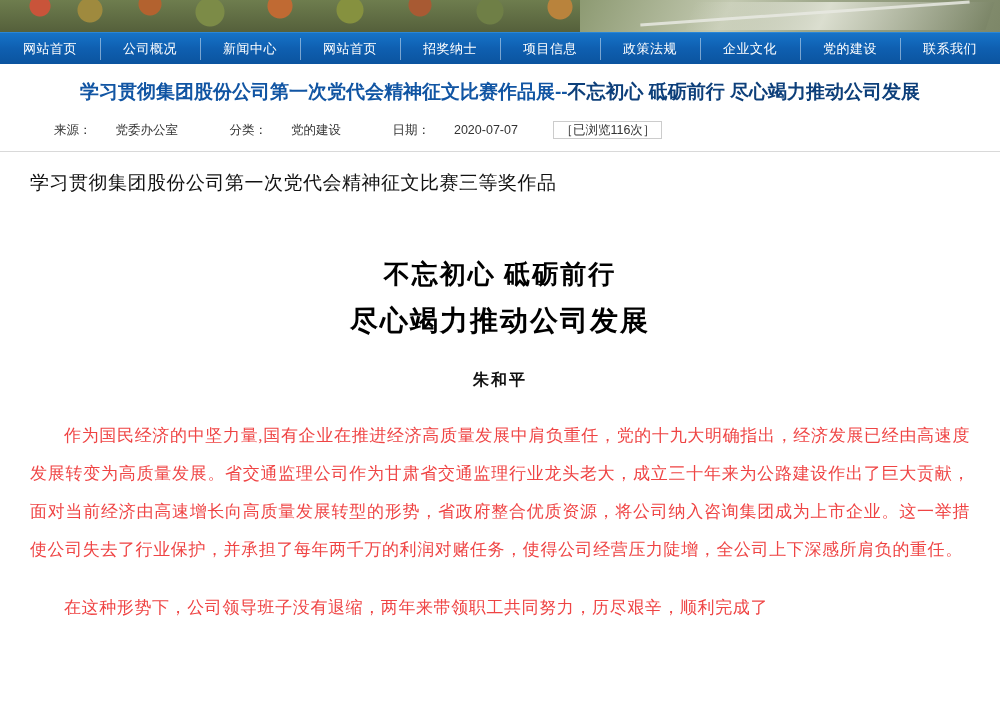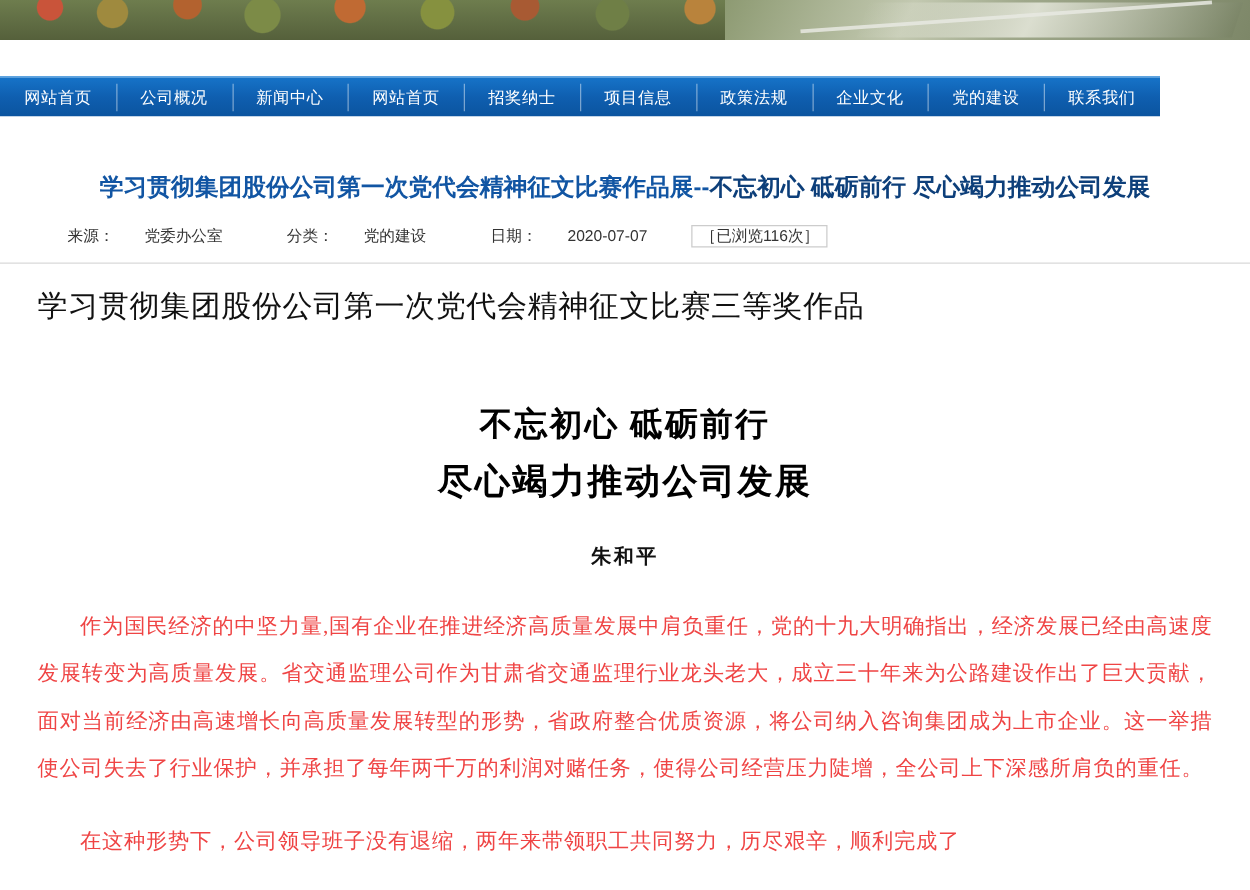--- a/index.html
+++ b/index.html
@@ -55,25 +55,24 @@
     transform: skewX(-18deg);
   }
   .banner .guard {
     position: absolute; right: 30px; top: 12px; width: 330px; height: 3px;
     background: #e8e9e2; transform: rotate(-4deg); opacity: .85;
   }
 
   
   .nav {
     display: flex;
-    width: 928px;
+    width: 1000px;
     height: 32px;
     background: linear-gradient(180deg,#1673c8 0%, #0f5fb0 50%, #0b549f 100%);
     border-top: 1px solid #2a86d6;
-    margin-top: 29px;
   }
   .nav-item {
     flex: 1 1 0;
     position: relative;
     display: flex;
     align-items: center;
     justify-content: center;
     color: #ffffff;
     font-size: 13px;
     letter-spacing: .5px;
@@ -82,21 +81,21 @@
   }
   .nav-item + .nav-item:before {
     content: "";
     position: absolute; left: 0; top: 5px;
     width: 1px; height: 22px;
     background: rgba(255,255,255,0.45);
   }
 
   
   .title-wrap {
-    padding: 44px 30px 0 30px;
+    padding: 14px 30px 0 30px;
     text-align: center;
   }
   .doc-title {
     font-size: 19px;
     font-weight: bold;
     color: #1155a3;
     line-height: 28px;
   }
   .doc-title .dark { color: #0d3f7a; }
 
@@ -119,21 +118,21 @@
     height: 1px;
     background: #d9d9d9;
     margin-top: 2px;
   }
 
   
   .content {
     padding: 18px 30px 0 30px;
   }
   .subject-line {
-    font-size: 24px;
+    font-size: 19px;
     color: #111;
     font-family: "Liberation Serif", serif;
     letter-spacing: .5px;
   }
   .article-title {
     text-align: center;
     margin-top: 56px;
     font-family: "Liberation Serif", serif;
     font-weight: bold;
     color: #000000;

